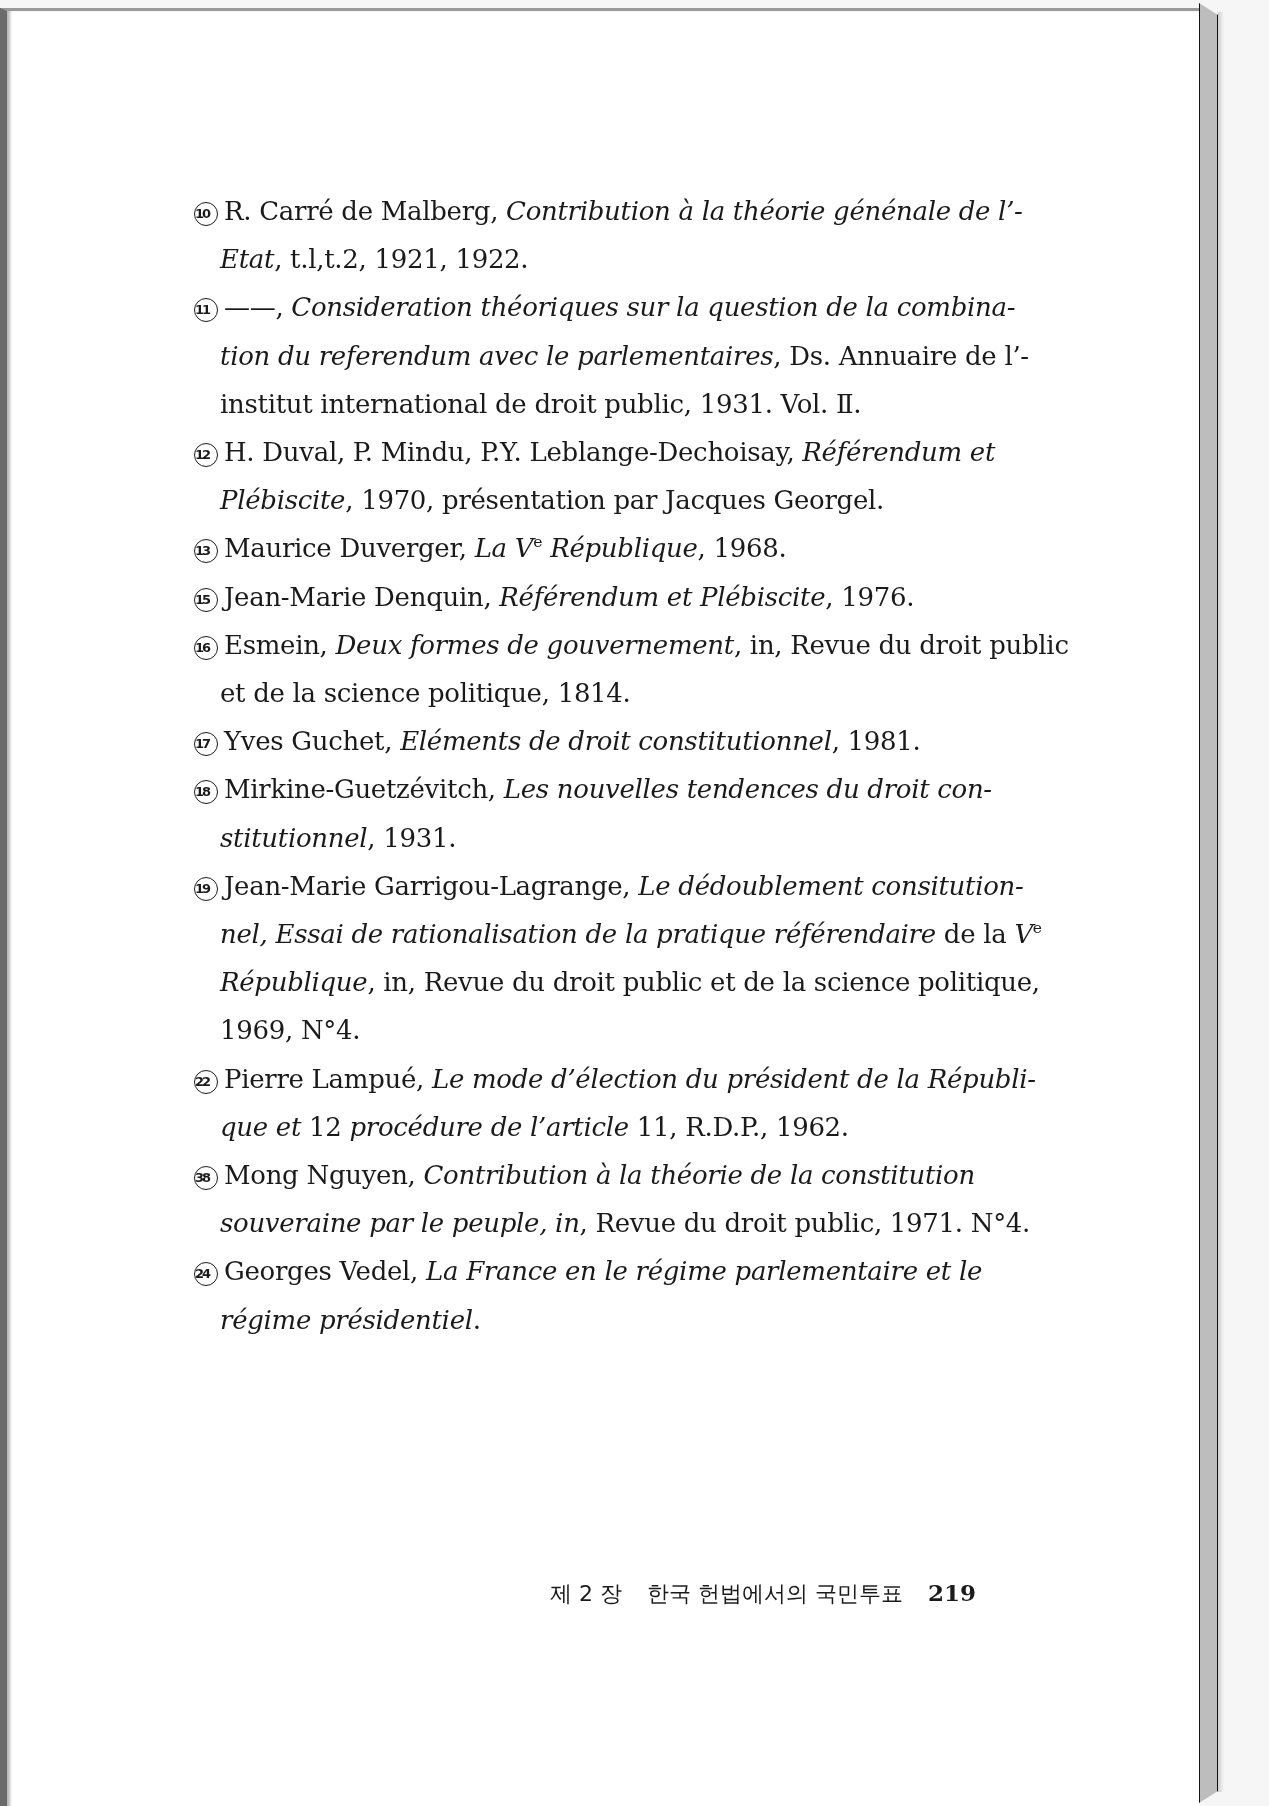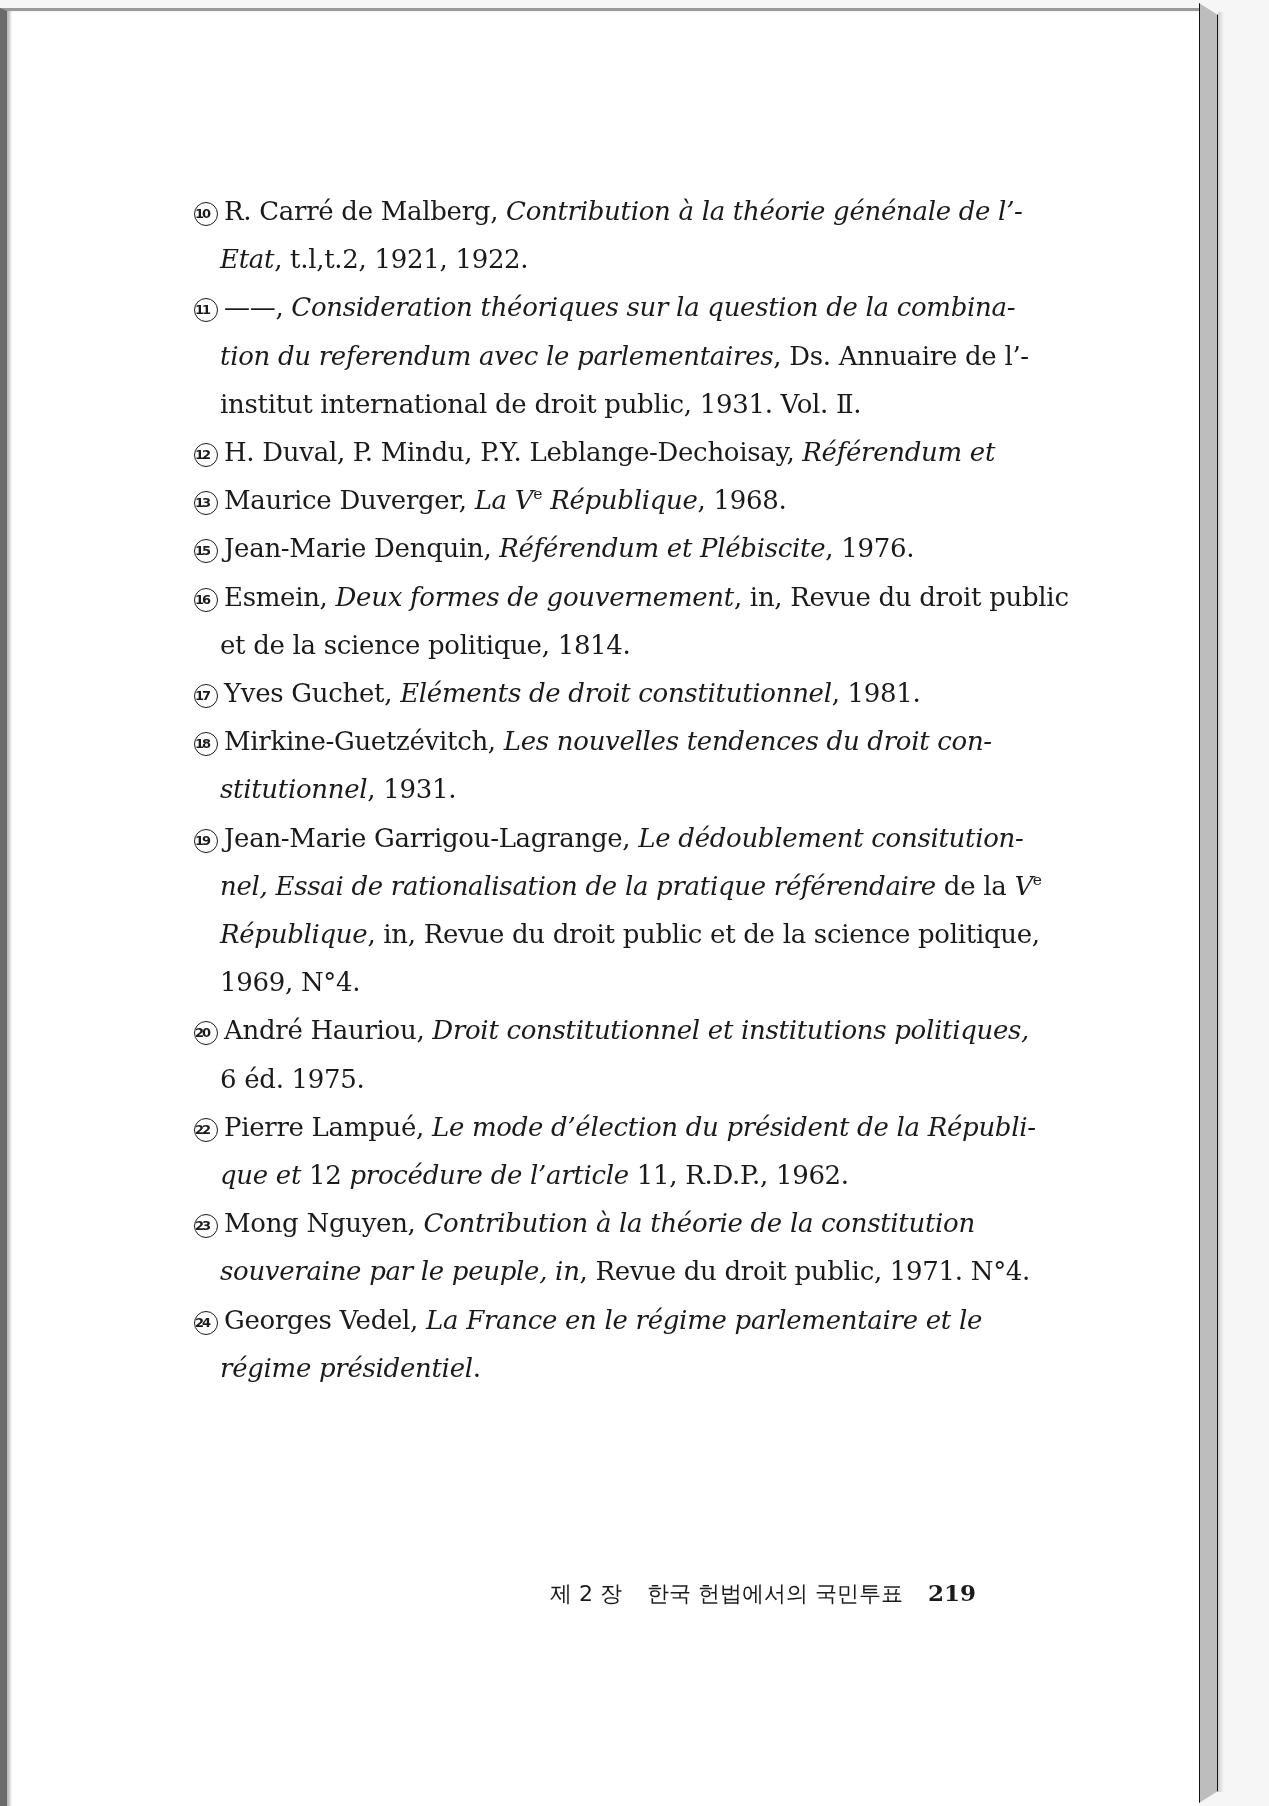--- a/index.html
+++ b/index.html
@@ -68,20 +68,21 @@
           <span class="line"><span class="num">10</span><span>R. Carré de Malberg, </span><i>Contribution à la théorie génénale de l’-</i></span>
           <span class="line cont"><i>Etat</i><span>, t.l,t.2, 1921,  1922.</span></span>
         </div>
         <div class="ref">
           <span class="line"><span class="num">11</span><span>——, </span><i>Consideration théoriques sur la question de la combina-</i></span>
           <span class="line cont"><i>tion du referendum avec le parlementaires</i><span>, Ds. Annuaire de l’-</span></span>
           <span class="line cont"><span>institut international de droit public, 1931.  Vol. Ⅱ.</span></span>
         </div>
         <div class="ref">
           <span class="line"><span class="num">12</span><span>H. Duval, P. Mindu, P.Y. Leblange-Dechoisay, </span><i>Référendum et</i></span>
+          <span class="line cont"><i>Plébiscite</i><span>, 1970,  présentation par Jacques Georgel.</span></span>
         </div>
         <div class="ref">
           <span class="line"><span class="num">13</span><span>Maurice Duverger, </span><i>La V</i><sup>e</sup><i> République</i><span>, 1968.</span></span>
         </div>
         <div class="ref">
           <span class="line"><span class="num">15</span><span>Jean-Marie Denquin, </span><i>Référendum et Plébiscite</i><span>, 1976.</span></span>
         </div>
         <div class="ref">
           <span class="line"><span class="num">16</span><span>Esmein, </span><i>Deux formes de gouvernement</i><span>, in, Revue du droit public</span></span>
           <span class="line cont"><span>et de la science politique, 1814.</span></span>
@@ -93,29 +94,25 @@
           <span class="line"><span class="num">18</span><span>Mirkine-Guetzévitch, </span><i>Les nouvelles tendences du droit con-</i></span>
           <span class="line cont"><i>stitutionnel</i><span>, 1931.</span></span>
         </div>
         <div class="ref">
           <span class="line"><span class="num">19</span><span>Jean-Marie Garrigou-Lagrange, </span><i>Le dédoublement consitution-</i></span>
           <span class="line cont"><i>nel, Essai de rationalisation de la pratique référendaire</i><span> de la </span><i>V</i><sup>e</sup></span>
           <span class="line cont"><i>République</i><span>, in, Revue du droit public et de la science politique,</span></span>
           <span class="line cont"><span>1969,  N°4.</span></span>
         </div>
         <div class="ref">
-          <span class="line"><span class="num">20</span><span>André Hauriou, </span><i>Droit constitutionnel et institutions politiques,</i></span>
-          <span class="line cont"><span>6 éd. 1975.</span></span>
-        </div>
-        <div class="ref">
           <span class="line"><span class="num">22</span><span>Pierre Lampué, </span><i>Le mode d’élection du président de la Républi-</i></span>
           <span class="line cont"><i>que et </i><span>12 </span><i>procédure de l’article</i><span> 11,  R.D.P., 1962.</span></span>
         </div>
         <div class="ref">
-          <span class="line"><span class="num">23</span><span>Mong Nguyen, </span><i>Contribution à la théorie de la constitution</i></span>
+          <span class="line"><span class="num">38</span><span>Mong Nguyen, </span><i>Contribution à la théorie de la constitution</i></span>
           <span class="line cont"><i>souveraine par le peuple, in</i><span>, Revue du droit public, 1971.  N°4.</span></span>
         </div>
         <div class="ref">
           <span class="line"><span class="num">24</span><span>Georges Vedel, </span><i>La France en le régime parlementaire et le</i></span>
           <span class="line cont"><i>régime présidentiel</i><span>.</span></span>
         </div>
       </div>
     <div class="footer">
       <span>제 2 장</span><span class="gap"></span>
       <span>한국 헌법에서의 국민투표</span>

